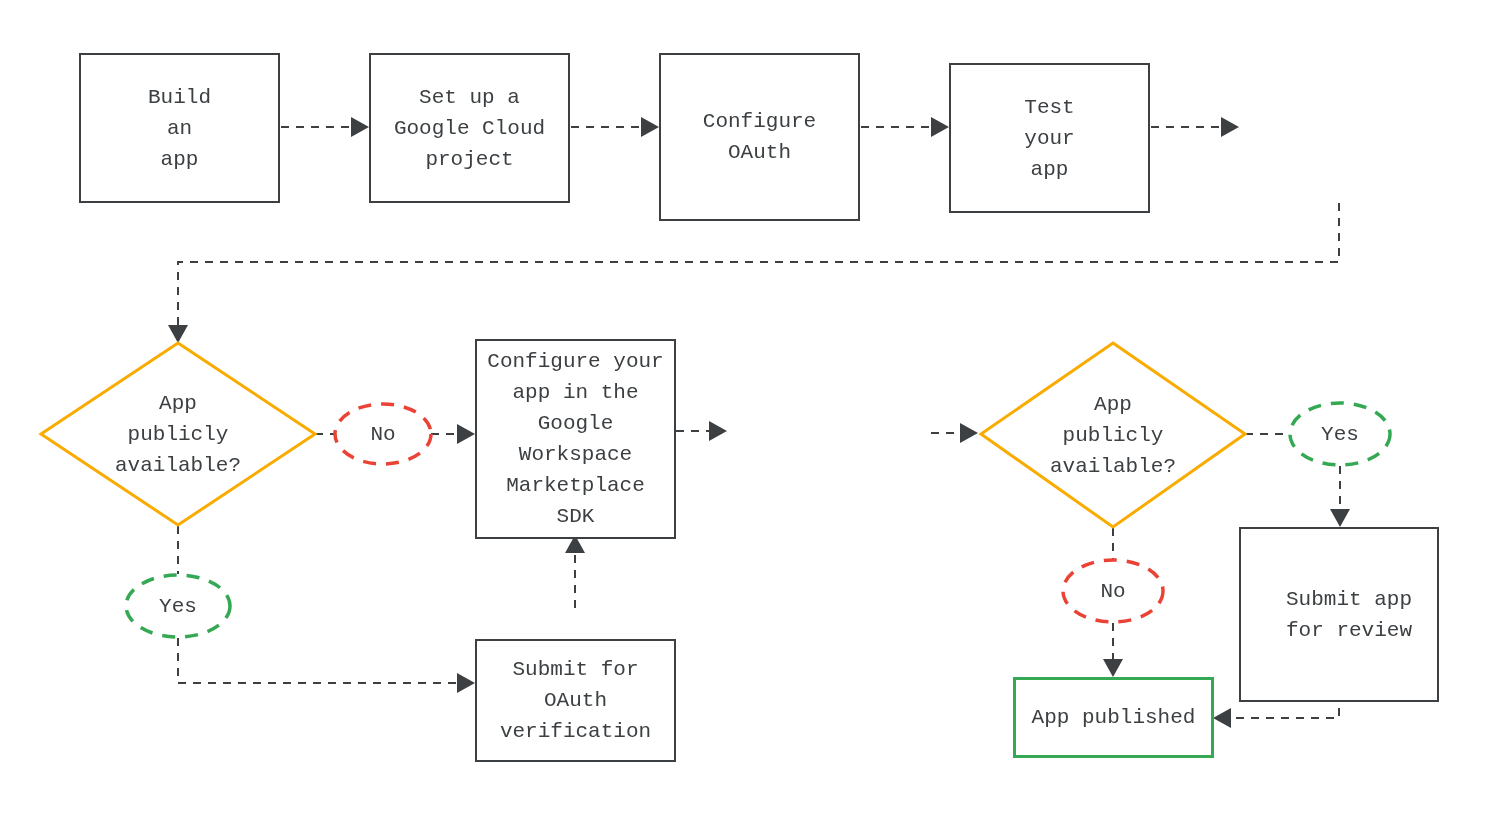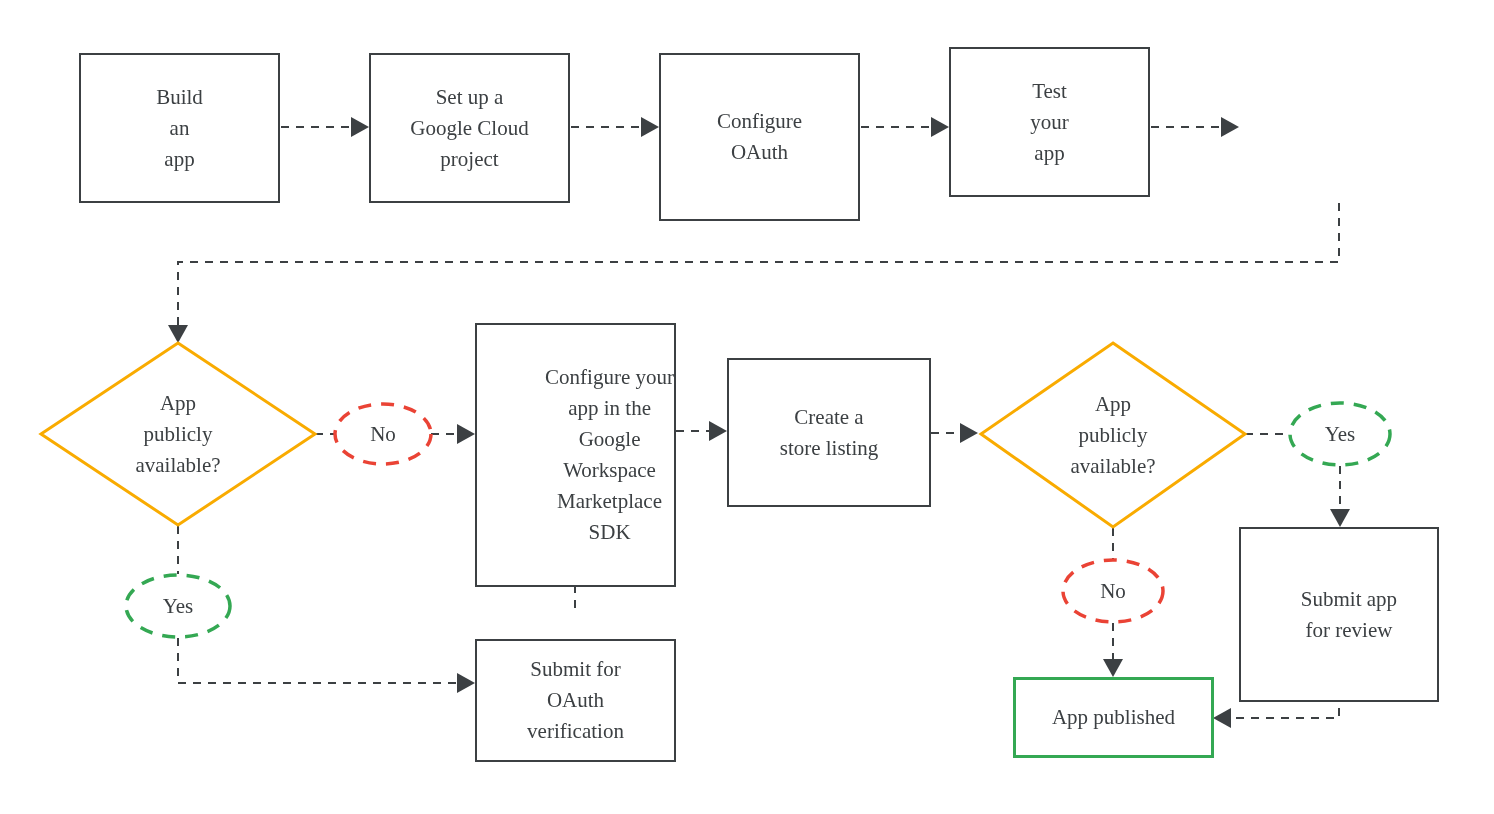--- a/index.html
+++ b/index.html
@@ -2,21 +2,21 @@
 <html style="--c-line: #3C4043; --c-text: #3C4043; --c-proc: #3C4043; --c-dec: #F9AB00; --c-no: #EA4335; --c-yes: #34A853; --c-pub: #34A853; --c-bg: #FFFFFF;"><head>
 <meta charset="utf-8">
 <style>
   :root{
     --c-line:#3C4043; --c-text:#3C4043; --c-proc:#3C4043; --c-dec:#F9AB00;
     --c-no:#EA4335; --c-yes:#34A853; --c-pub:#34A853; --c-bg:#FFFFFF;
   }
   html,body{margin:0;padding:0;background:var(--c-bg);}
   .canvas{
     position:relative;width:1494px;height:814px;background:var(--c-bg);
-    font-family:Liberation Serif, serif;color:var(--c-text);overflow:hidden;
+    font-family:Liberation Mono, monospace;color:var(--c-text);overflow:hidden;
   }
   .layer{position:absolute;left:0;top:0;}
   .dashline{stroke:var(--c-line);stroke-width:2;fill:none;stroke-dasharray:8 7;}
   .head{fill:var(--c-line);stroke:none;}
   .diamond{fill:#fff;stroke:var(--c-dec);stroke-width:3;}
   .badge{fill:#fff;stroke-width:3.5;stroke-dasharray:13 10;}
   .badge.no{stroke:var(--c-no);}
   .badge.yes{stroke:var(--c-yes);}
   .box{
     position:absolute;box-sizing:border-box;border:2px solid var(--c-proc);
@@ -86,36 +86,32 @@
   </div>
   <div class="box" style="left:369px;top:53px;width:201px;height:150px;">
     <span class="lbl">Set up a
 Google Cloud
 project</span>
   </div>
   <div class="box" style="left:659px;top:53px;width:201px;height:168px;">
     <span class="lbl">Configure
 OAuth</span>
   </div>
-  <div class="box" style="left:949px;top:47px;width:201px;height:150px;justify-content:center;">
+  <div class="box" style="left:949px;top:63px;width:201px;height:150px;justify-content:center;">
     <span class="lbl">Test
 your
 app</span>
   </div>
-  <div class="box" style="left:475px;top:323px;width:201px;height:264px;justify-content:flex-end;">
+  <div class="box" style="left:475px;top:339px;width:201px;height:200px;">
     <span class="lbl">Configure your
 app in the
 Google
 Workspace
 Marketplace
 SDK</span>
-  </div>
-  <div class="box" style="left:727px;top:358px;width:204px;height:149px;">
-    <span class="lbl">Create a
-store listing</span>
   </div>
   <div class="box" style="left:1239px;top:527px;width:200px;height:175px;padding-left:20px;">
     <span class="lbl">Submit app
 for review</span>
   </div>
   <div class="box published" style="left:1013px;top:677px;width:201px;height:81px;justify-content:center;">
     <span class="lbl">App published</span>
   </div>
   <div class="box" style="left:475px;top:639px;width:201px;height:123px;justify-content:center;">
     <span class="lbl">Submit for

